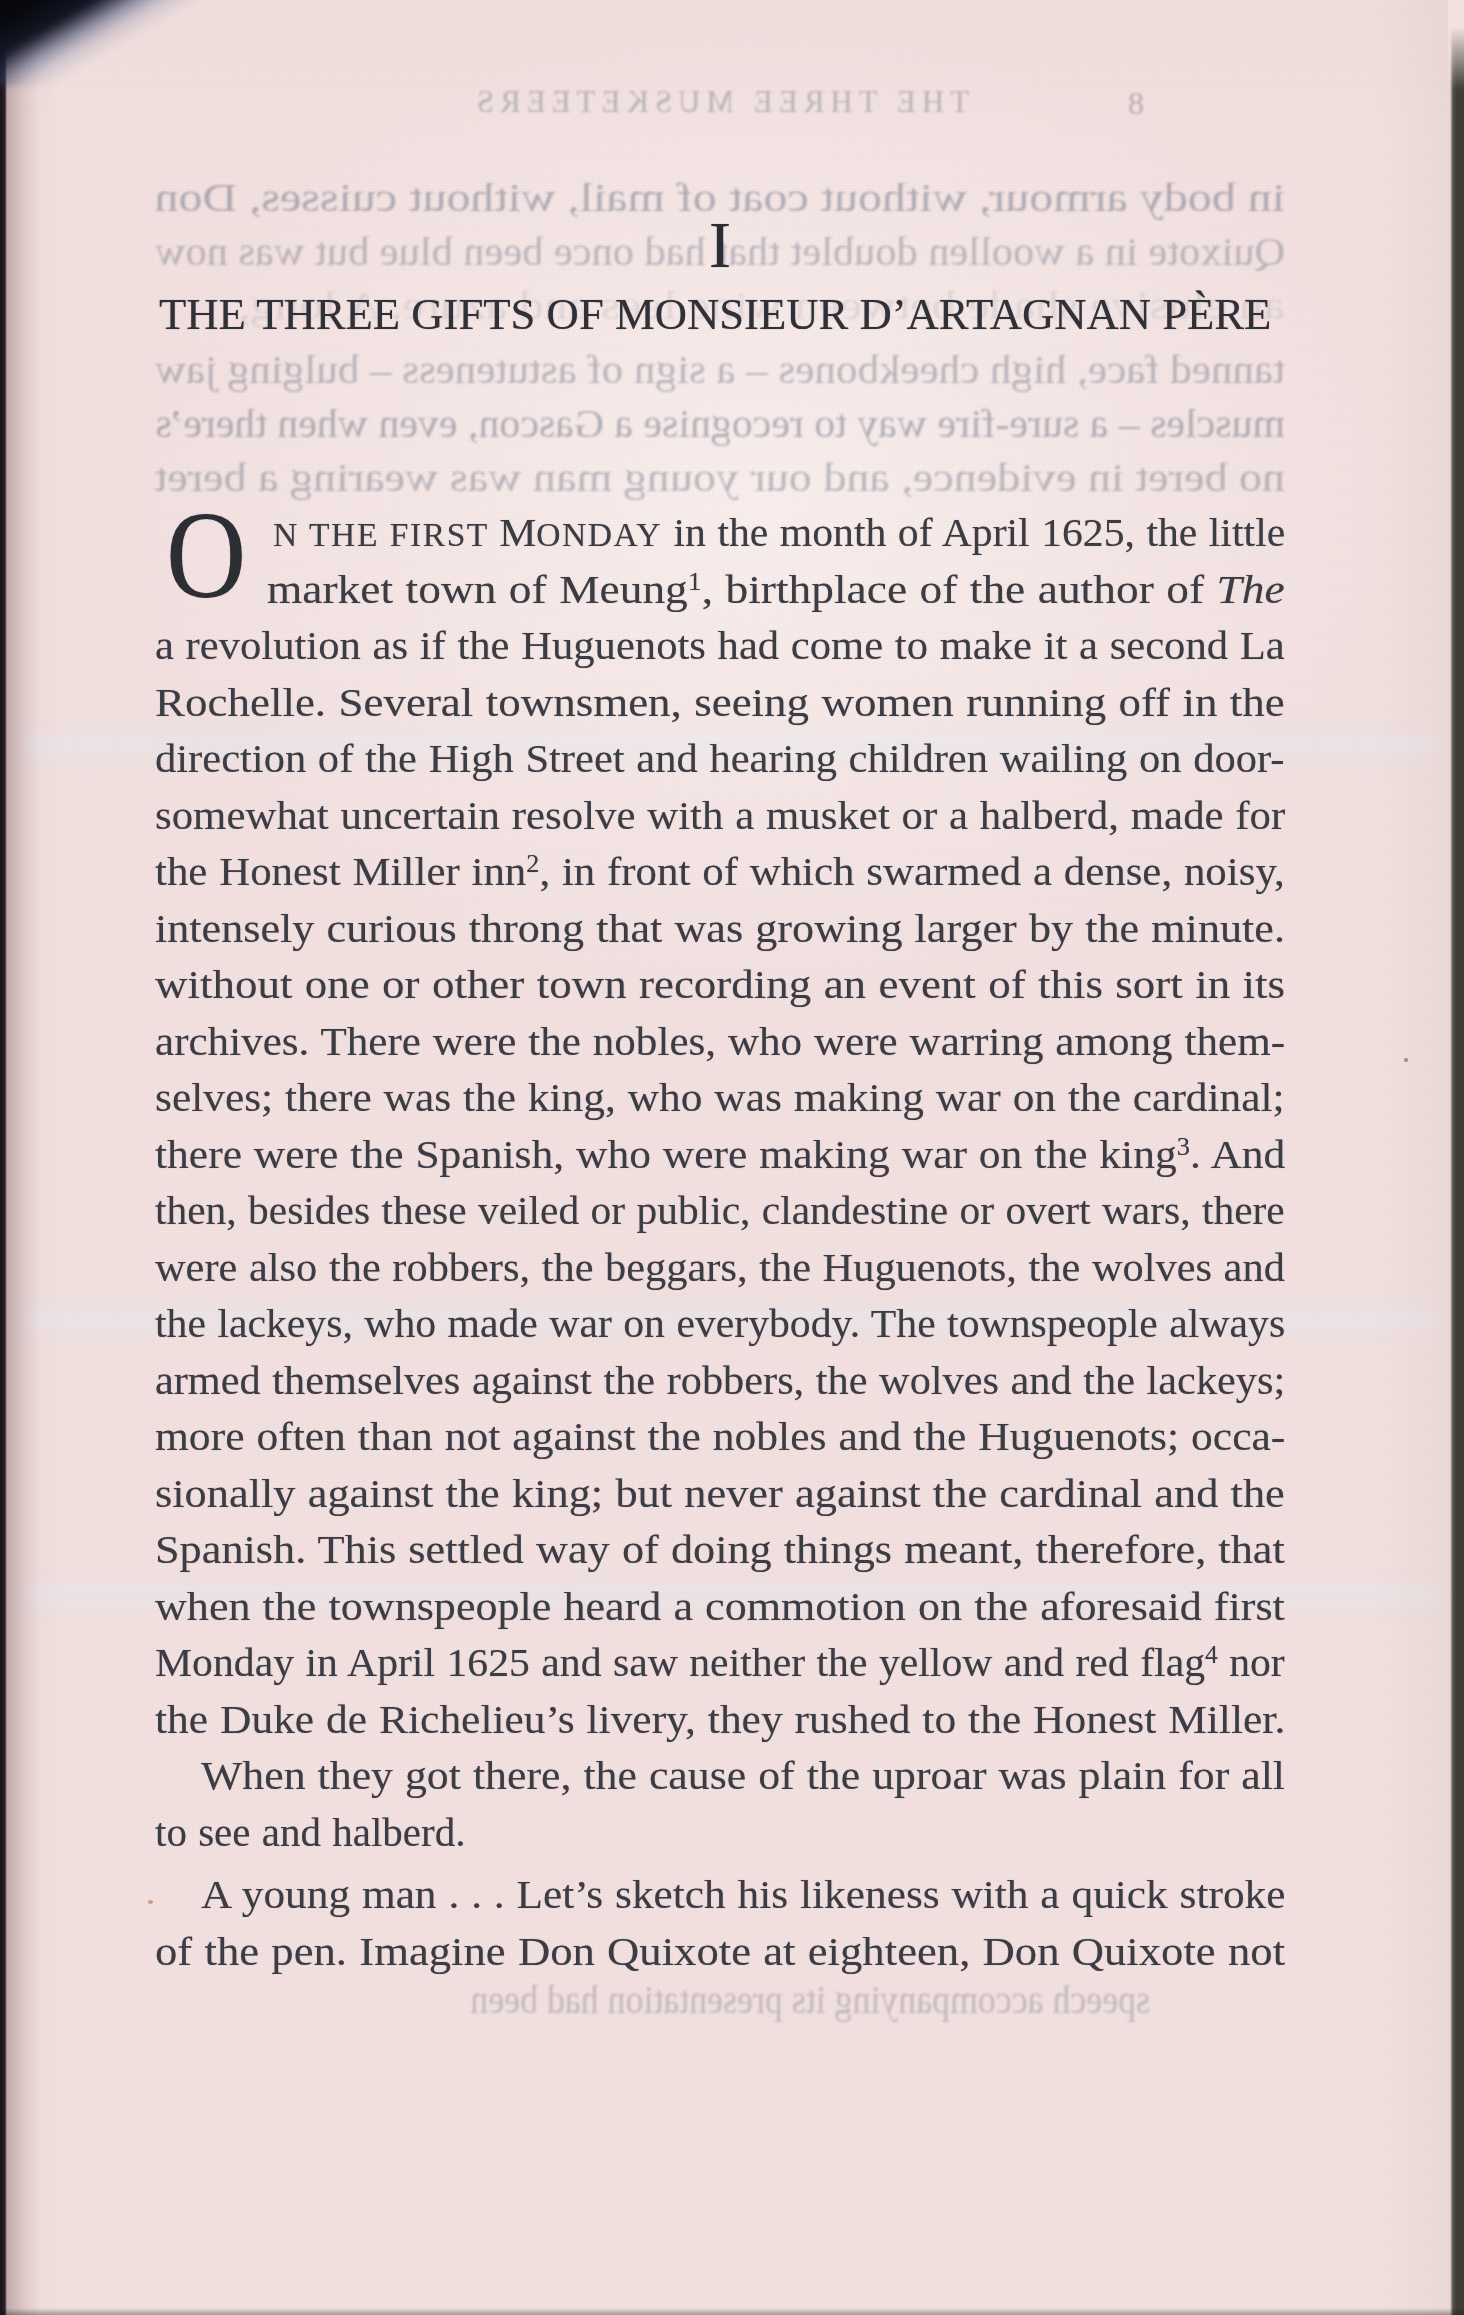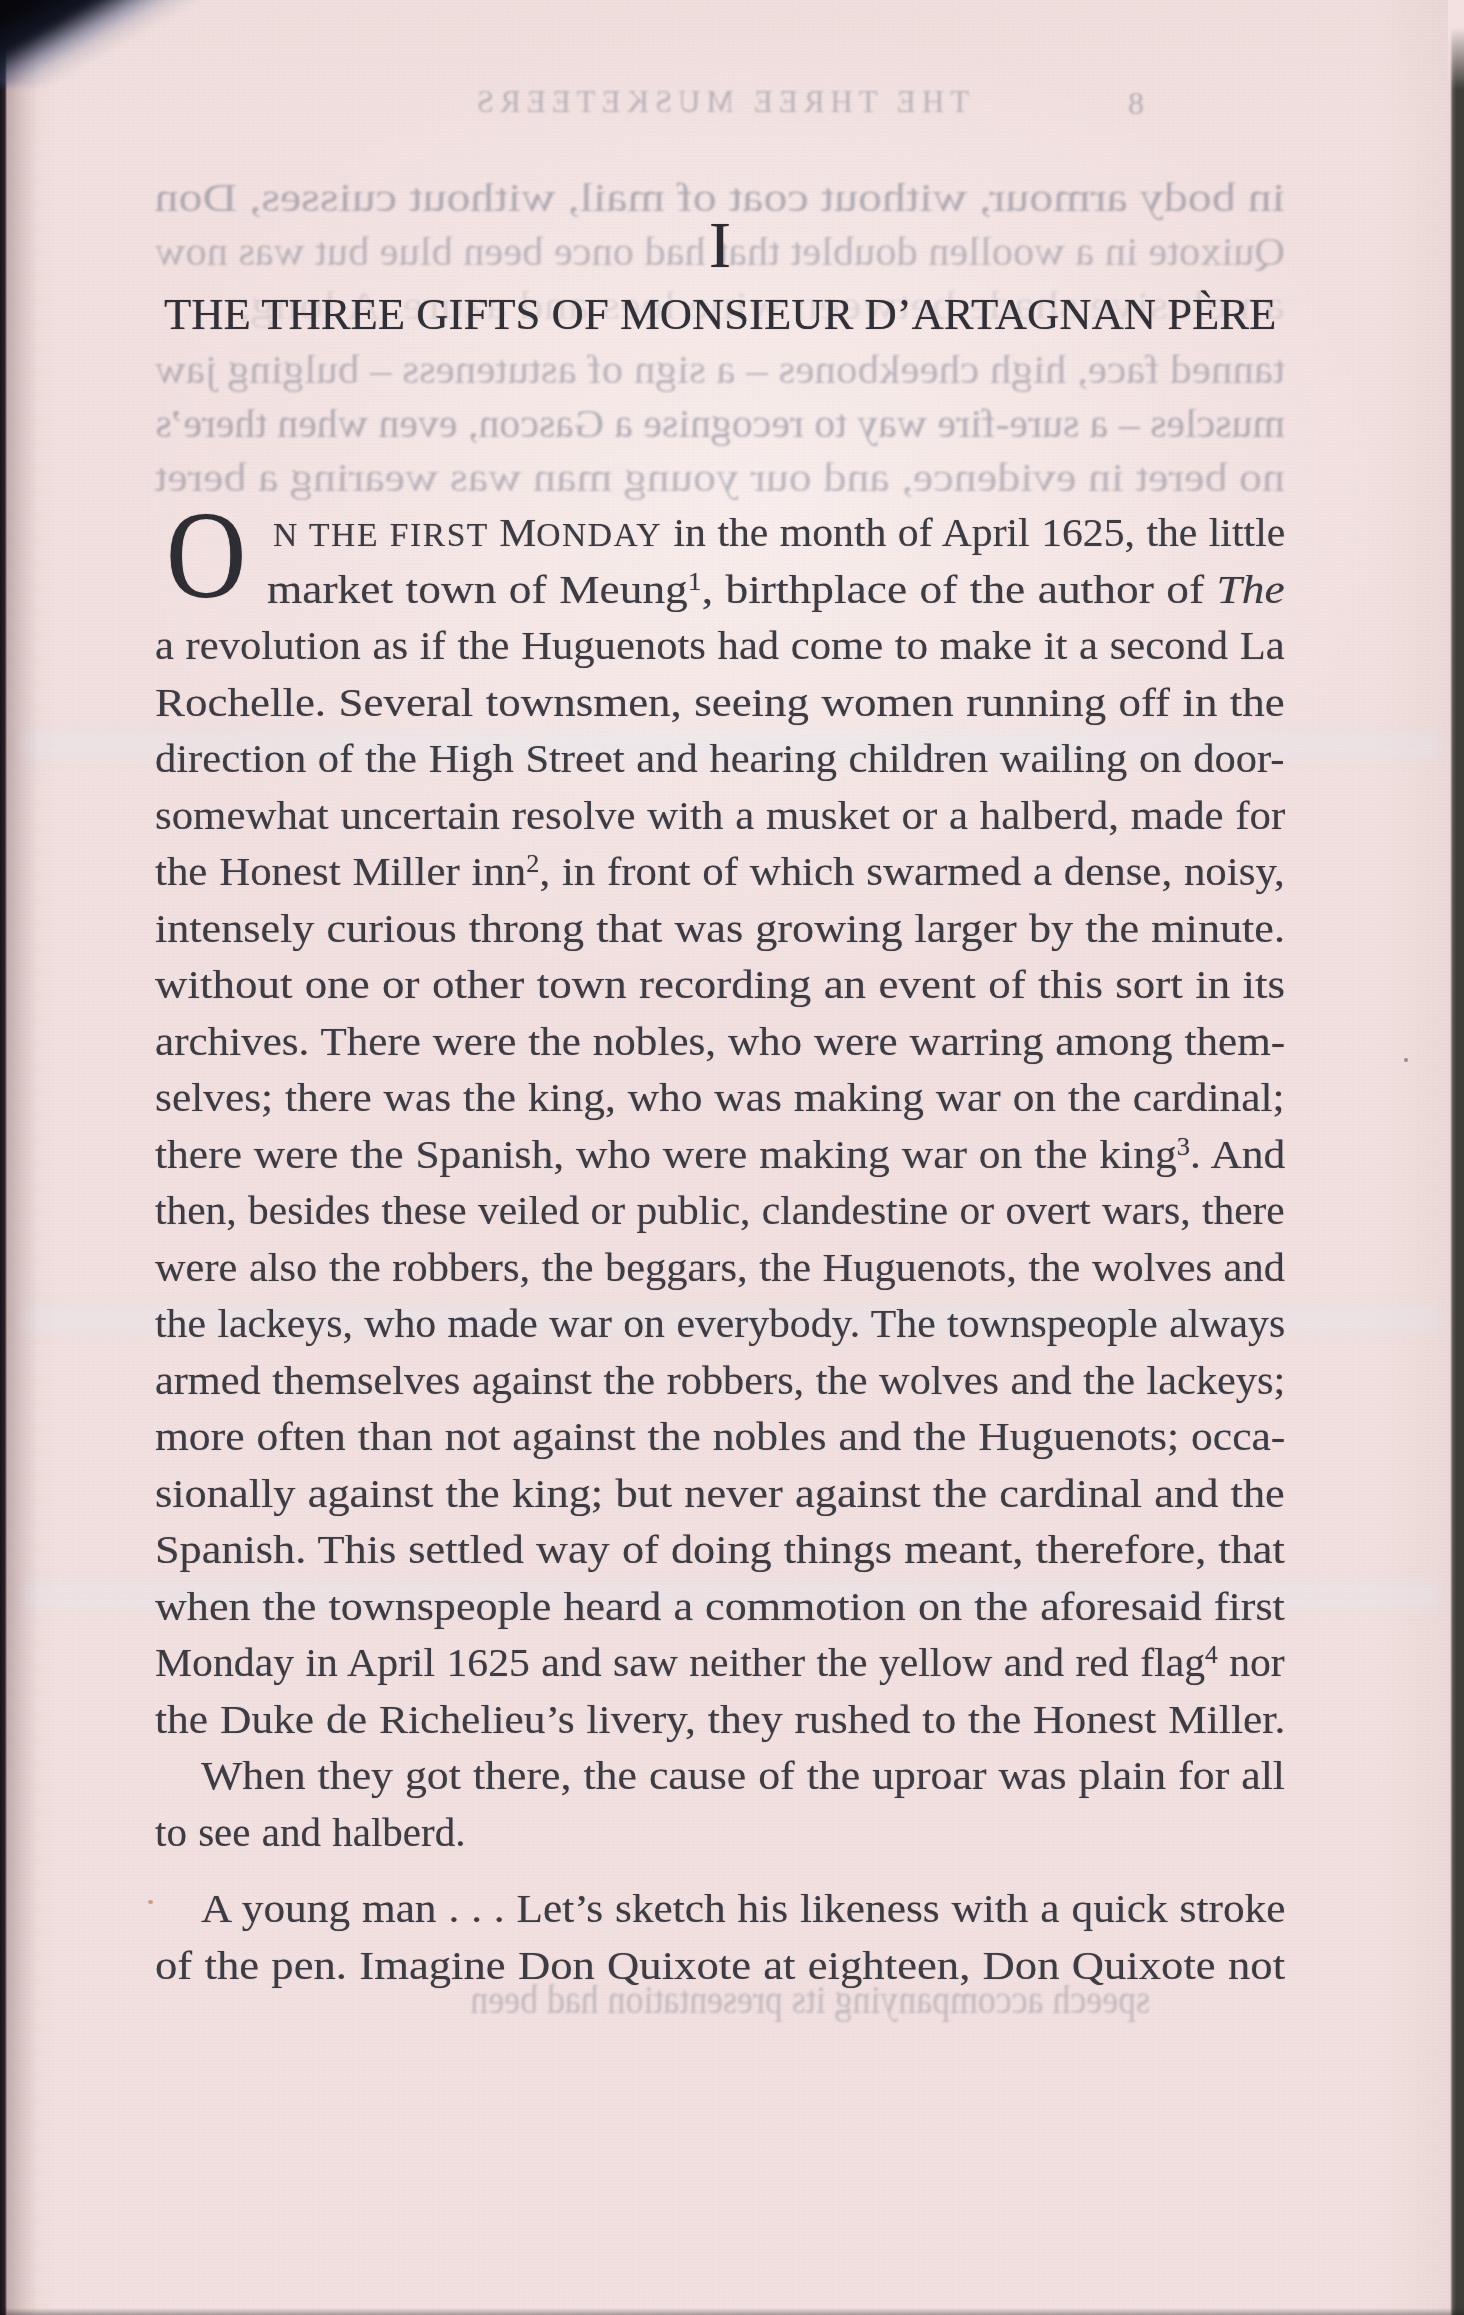--- a/index.html
+++ b/index.html
@@ -48,21 +48,21 @@
   .ghost-header{position:absolute; left:155px; top:84px; width:1130px; text-align:center;
     font-size:31px; line-height:36px; letter-spacing:6px; color:#6d7386; opacity:.42; filter:blur(1.1px);}
   .ghost-pageno{position:absolute; left:1128px; top:85px; font-size:32px; line-height:36px;
     color:#6d7386; opacity:.45; filter:blur(1.1px);}
   .ghost-line{position:absolute; font-size:41px; line-height:48px; color:#6d7386;
     filter:blur(1.2px); text-align:left;}
 
   
   .chapter-numeral{position:absolute; left:155px; top:212px; width:1130px; text-align:center;
     font-size:66px; line-height:1; color:#2c2c33; text-shadow:0 0 1px rgba(44,44,51,.6);}
-  .chapter-title{position:absolute; left:155px; top:292px; width:1130px; text-align:center;
+  .chapter-title{position:absolute; left:155px; top:292px; width:1130px; text-align:left;
     font-size:45px; line-height:1; color:#303038; white-space:nowrap;
     text-shadow:0 0 1px rgba(48,48,56,.55);}
   .chapter-title .fit{transform-origin:50% 50%;}
 
   #text-block{position:absolute; left:155px; top:504px; width:1130px;
     font-size:41px; color:#3c3c44; text-shadow:0 0 1px rgba(60,60,68,.45); word-spacing:1px;}
   .para{position:relative;}
   .line{line-height:56.5px; height:56.5px; white-space:nowrap;}
   .fit{display:inline-block; white-space:nowrap; transform-origin:0 50%;}
   .seg-i{font-style:italic;}
@@ -134,21 +134,21 @@
         <div class="line"><span class="fit" style="transform: scaleX(1.0824);">sionally against the king; but never against the cardinal and the</span></div>
         <div class="line"><span class="fit" style="transform: scaleX(1.0793);">Spanish. This settled way of doing things meant, therefore, that</span></div>
         <div class="line"><span class="fit" style="transform: scaleX(1.0752);">when the townspeople heard a commotion on the aforesaid first</span></div>
         <div class="line"><span class="fit" style="transform: scaleX(1.0171);">Monday in April 1625 and saw neither the yellow and red flag<span class="seg-sup">4</span> nor</span></div>
         <div class="line"><span class="fit" style="transform: scaleX(1.06);">the Duke de Richelieu’s livery, they rushed to the Honest Miller.</span></div>
       </div>
       <div class="para">
         <div class="line" style="padding-left: 46px;"><span class="fit" style="transform: scaleX(1.068);">When they got there, the cause of the uproar was plain for all</span></div>
         <div class="line"><span class="fit">to see and halberd.</span></div>
       </div>
-      <div class="para" style="margin-top: 20px;">
+      <div class="para" style="margin-top: 6px;">
         <div class="line" style="padding-left: 46px;"><span class="fit" style="transform: scaleX(1.0565);">A young man . . . Let’s sketch his likeness with a quick stroke</span></div>
         <div class="line"><span class="fit" style="transform: scaleX(1.0897);">of the pen. Imagine Don Quixote at eighteen, Don Quixote not</span></div>
       </div>
     </div>
 
   <div class="edge-left-shadow"></div>
   <div class="edge-left"></div>
   <div class="corner-wedge"></div>
   <div class="edge-right"></div>
   <div class="edge-right-fade"></div>

